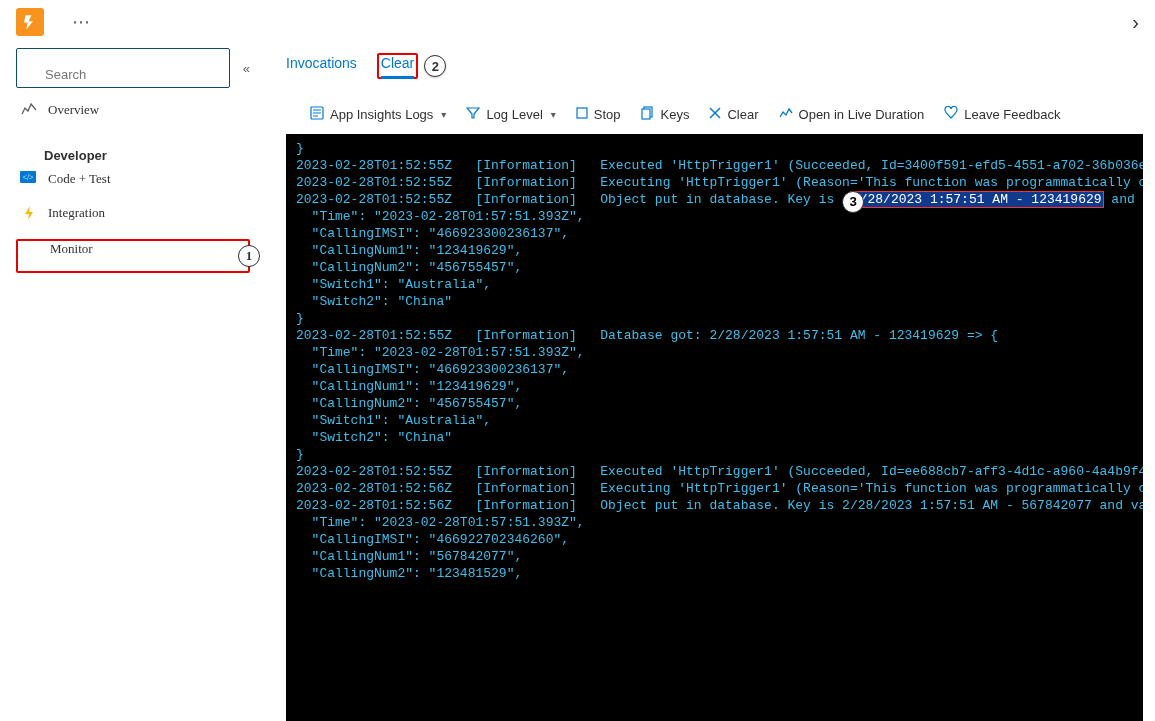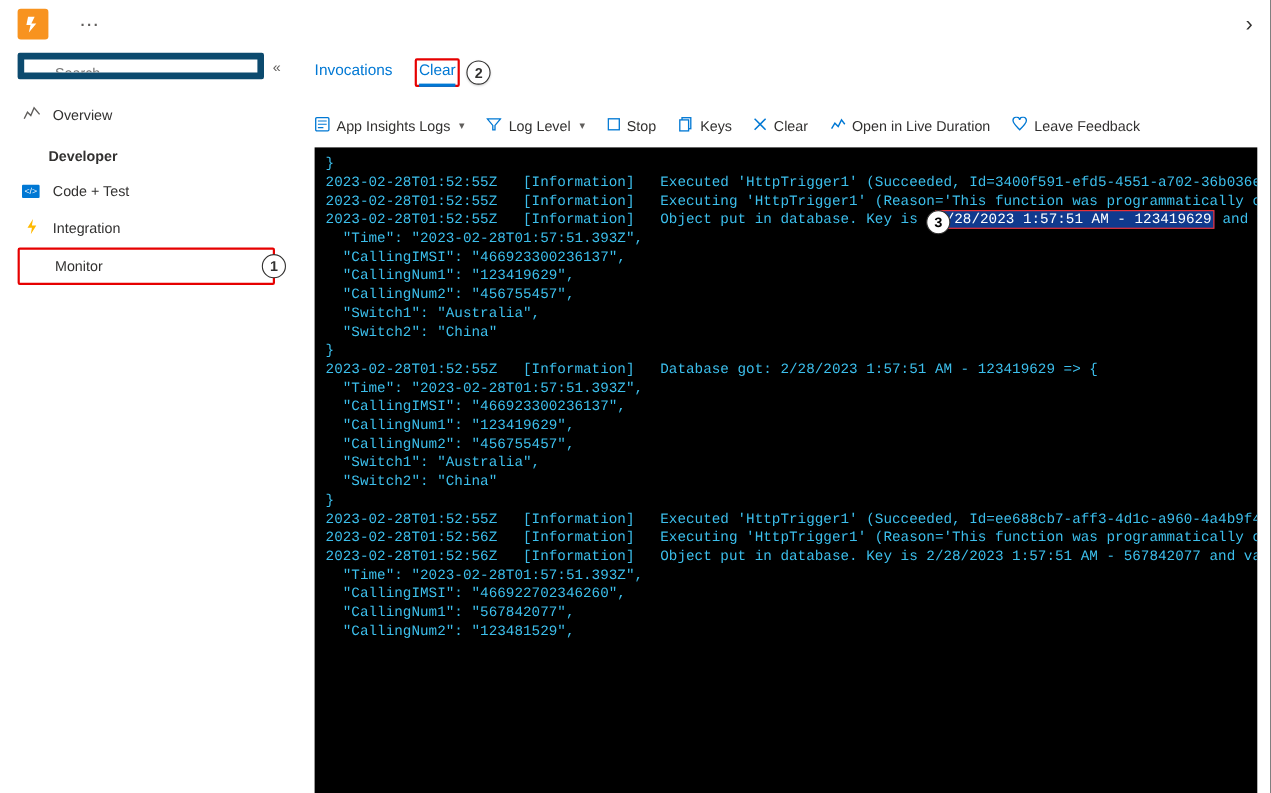--- a/index.html
+++ b/index.html
@@ -9,43 +9,43 @@
   .header-icon { width: 28px; height: 28px; background: #f8931f; border-radius: 3px; display: flex; align-items: center; justify-content: center; margin-right: 12px; }
   .header-icon svg { width: 18px; height: 18px; }
   .header-text { flex: 1; }
   .header-title { font-size: 22px; font-weight: 600; color: #000; }
   .header-sub { font-size: 12px; color: #605e5c; margin-top: -2px; }
   .header-ellipsis { font-size: 18px; color: #605e5c; margin-left: 16px; cursor: pointer; }
   .header-chevron { margin-left: auto; font-size: 20px; color: #323130; cursor: pointer; }
   .body { display: flex; flex: 1; overflow: hidden; }
   .sidebar { width: 258px; padding: 8px 8px 8px 16px; border-right: none; }
   .search-row { display: flex; align-items: center; gap: 8px; margin-bottom: 14px; }
-  .search-input { flex: 1; height: 14px; border: 6px solid #0c4a6e; border-radius: 2px; padding: 12px 8px 0 28px; font-size: 13px; position: relative; }
+  .search-input { flex: 1; height: 40px; border: 1px solid #0c4a6e; border-radius: 2px; padding: 12px 8px 0 28px; font-size: 13px; position: relative; }
   .search-wrap { position: relative; flex: 1; }
   .search-wrap .sicon { position: absolute; left: 7px; top: 7px; color: #605e5c; }
   .collapse-icon { color: #605e5c; cursor: pointer; font-size: 13px; }
-  .side-item { display: flex; align-items: center; height: 34px; padding-left: 4px; gap: 10px; cursor: pointer; font-size: 13px; }
+  .side-item { display: flex; height: 34px; padding-left: 4px; gap: 10px; cursor: pointer; font-size: 13px; font-family: Liberation Serif, serif; }
   .side-item .sicon { width: 18px; text-align: center; }
   .side-section { font-weight: 600; font-size: 13px; margin: 12px 0 8px 4px; padding-left: 24px; }
   .side-monitor { border: 2px solid #e60000; border-radius: 2px; position: relative; }
   .callout { position: absolute; right: -12px; top: 50%; transform: translateY(-50%); width: 22px; height: 22px; border-radius: 50%; background: #fff; border: 1px solid #323130; display: flex; align-items: center; justify-content: center; font-weight: 600; font-size: 13px; }
   .icon-ov { color: #605e5c; }
   .icon-ct { background: #0078d4; color: #fff; width: 16px; height: 12px; border-radius: 1px; font-size: 8px; display:flex; align-items:center; justify-content:center;}
   .icon-int { color: #ffb900; }
   .icon-mon { background: #f8931f; width: 16px; height: 12px; border-radius: 1px; }
   .icon-fk { color: #ffb900; }
 
   .main { flex: 1; display: flex; flex-direction: column; padding: 8px 12px 0 28px; overflow: hidden; }
   .tabs { display: flex; align-items: center; gap: 20px; height: 36px; margin-bottom: 16px; }
   .tab { font-size: 14px; color: #0078d4; cursor: pointer; padding-bottom: 6px; position: relative; }
   .tab.active { font-weight: 400; }
   .tab.active::after { content: ""; position: absolute; left: 0; right: 0; bottom: -2px; height: 3px; background: #0078d4; }
   .tab-logs-wrap { border: 2px solid #e60000; border-radius: 2px; padding: 0 2px; position: relative; }
   .callout2 { position: absolute; right: -30px; top: 50%; transform: translateY(-50%); width: 22px; height: 22px; border-radius: 50%; background: #fff; border: 1px solid #323130; display: flex; align-items: center; justify-content: center; font-weight: 600; font-size: 13px; box-shadow: 0 1px 2px rgba(0,0,0,0.2);}
-  .toolbar { display: flex; align-items: center; gap: 20px; height: 28px; margin-bottom: 6px; font-size: 13px; }
+  .toolbar { display: flex; align-items: center; gap: 20px; height: 28px; margin-bottom: 6px; font-size: 13px; margin-left: 24px; }
   .tool { display: flex; align-items: center; gap: 6px; color: #323130; cursor: pointer; }
   .tool .ticon { color: #0078d4; }
   .chev { font-size: 10px; color: #605e5c; margin-left: 2px; }
 
   .console { flex: 1; background: #000; color: #3cbfec; font-family: Consolas, 'Courier New', monospace; font-size: 13px; line-height: 17px; padding: 6px 10px; overflow: hidden; white-space: pre; position: relative; }
   .hl { background: #103a8e; color: #fff; border: 1px solid #ff3030; padding: 0 1px; }
   .callout3 { position: absolute; display:inline-flex; width: 22px; height: 22px; border-radius: 50%; background: #fff; border: 1px solid #323130; align-items: center; justify-content: center; font-weight: 600; font-size: 13px; color:#000; }
 </style>
 </head>
 <body>

